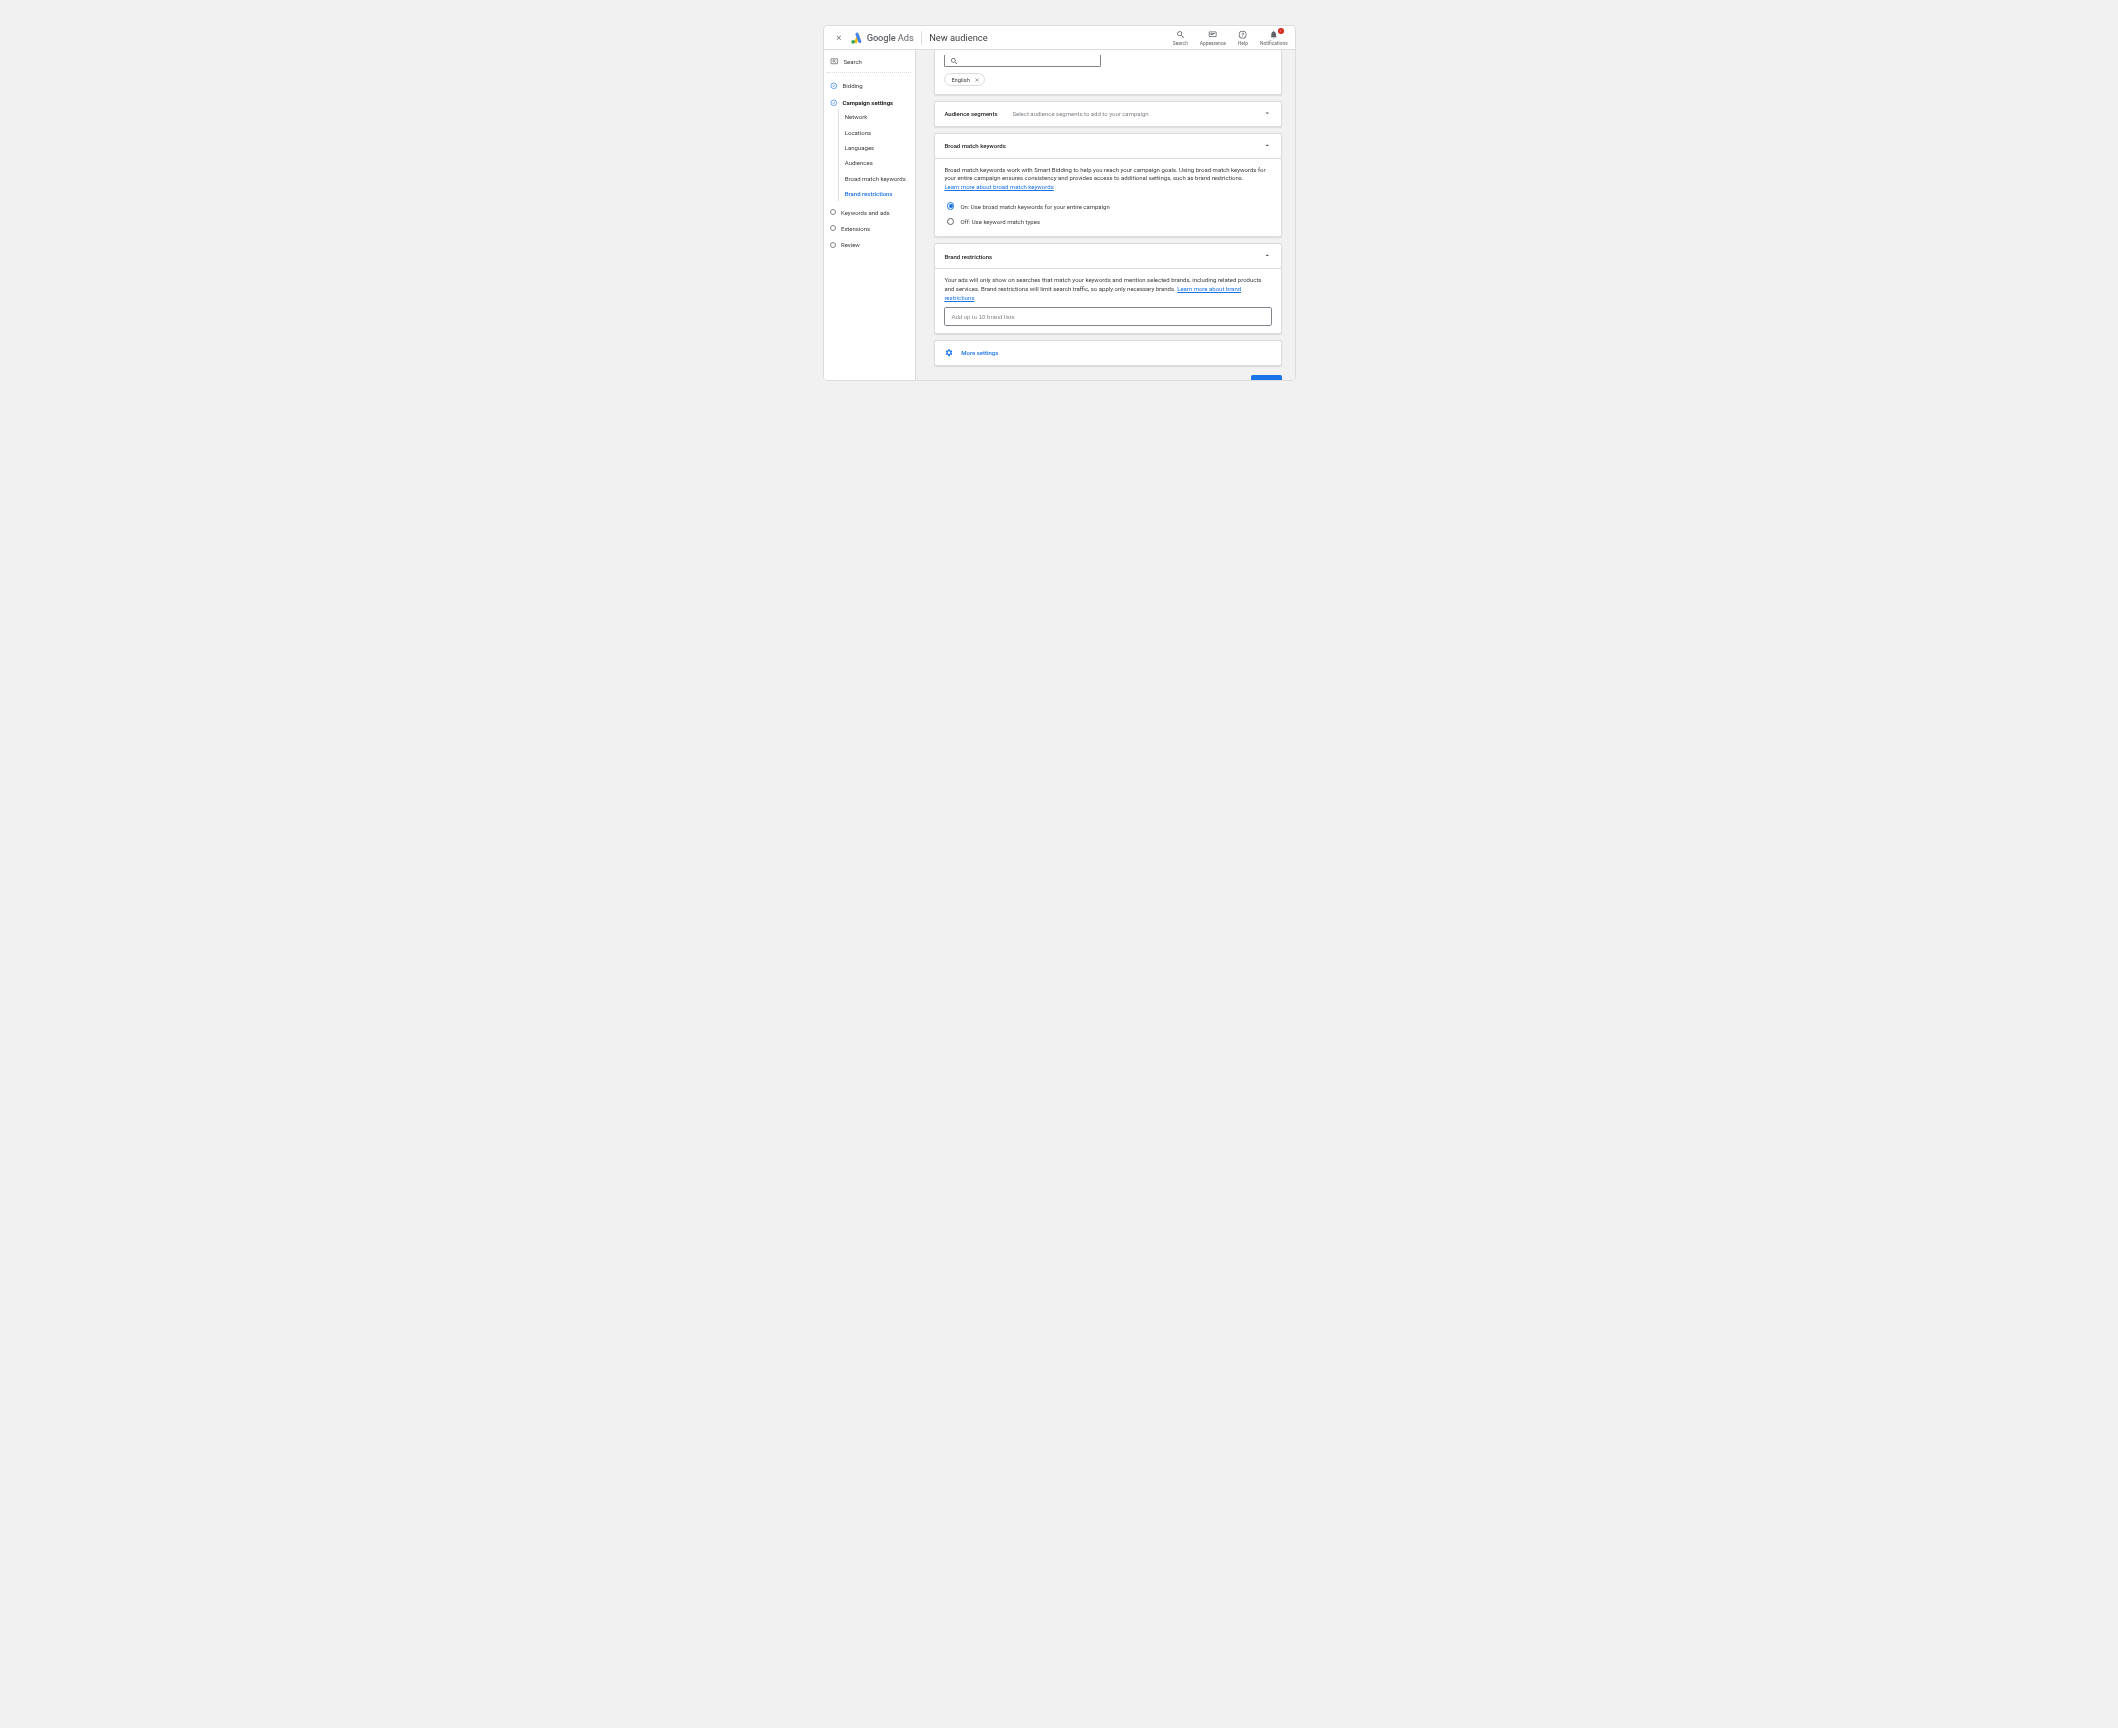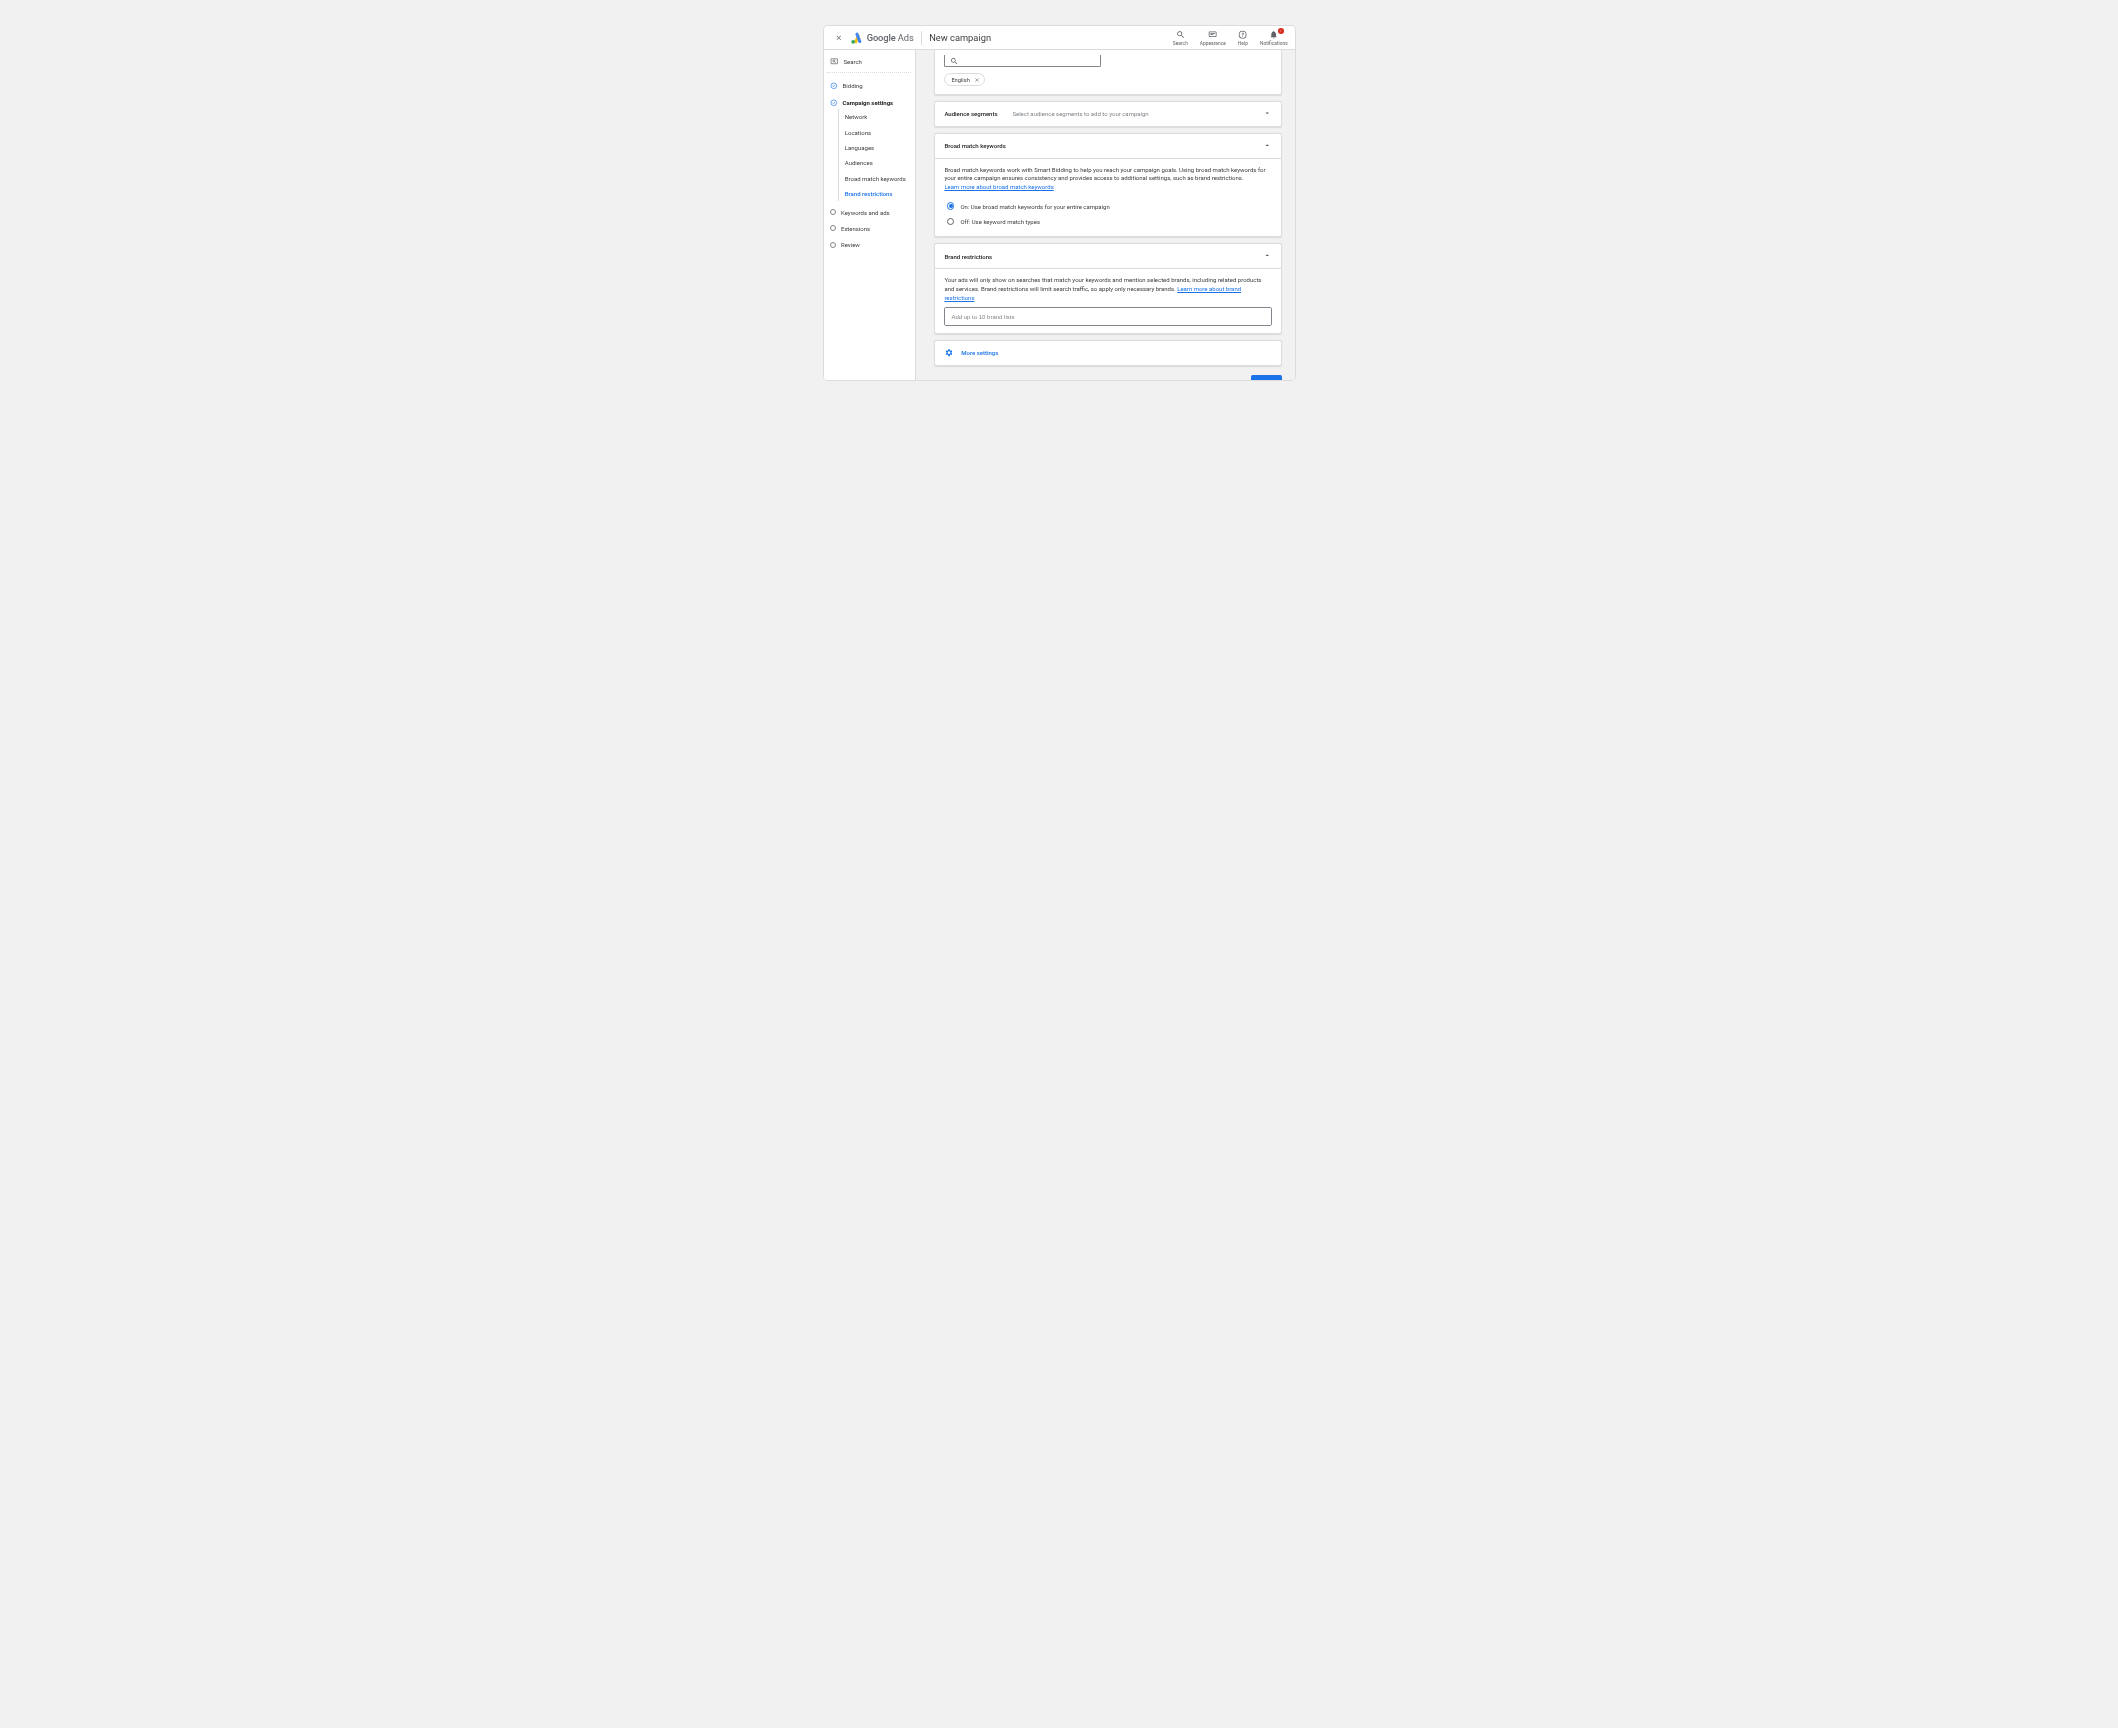--- a/index.html
+++ b/index.html
@@ -134,21 +134,21 @@
           <path d="M13 33 L23 7 L31 10 L21 36 Z" fill="#fbbc04"></path>
           <path d="M17 7 L27 33 A5 5 0 0 0 36 30 L26 4 A5 5 0 0 0 17 7 Z" fill="#4285f4"></path>
           <circle cx="10" cy="31" r="6" fill="#34a853"></circle>
         </svg>
       </div>
       <div class="brand">
         <b>Google</b>
         <span>Ads</span>
       </div>
       <div class="vdiv"></div>
-      <div class="page-title">New campaign</div>
+      <div class="page-title">New audience</div>
     </div>
     <div class="header-right">
       <div class="hact">
         <svg viewBox="0 0 24 24">
             <path fill="#5f6368" d="M15.5 14h-.8l-.3-.3a6.5 6.5 0 1 0-.7.7l.3.3v.8l5 5 1.5-1.5-5-5zm-6 0a4.5 4.5 0 1 1 0-9 4.5 4.5 0 0 1 0 9z"></path>
           </svg>
         <span>Search</span>
       </div>
       <div class="hact">
         <svg viewBox="0 0 24 24">

